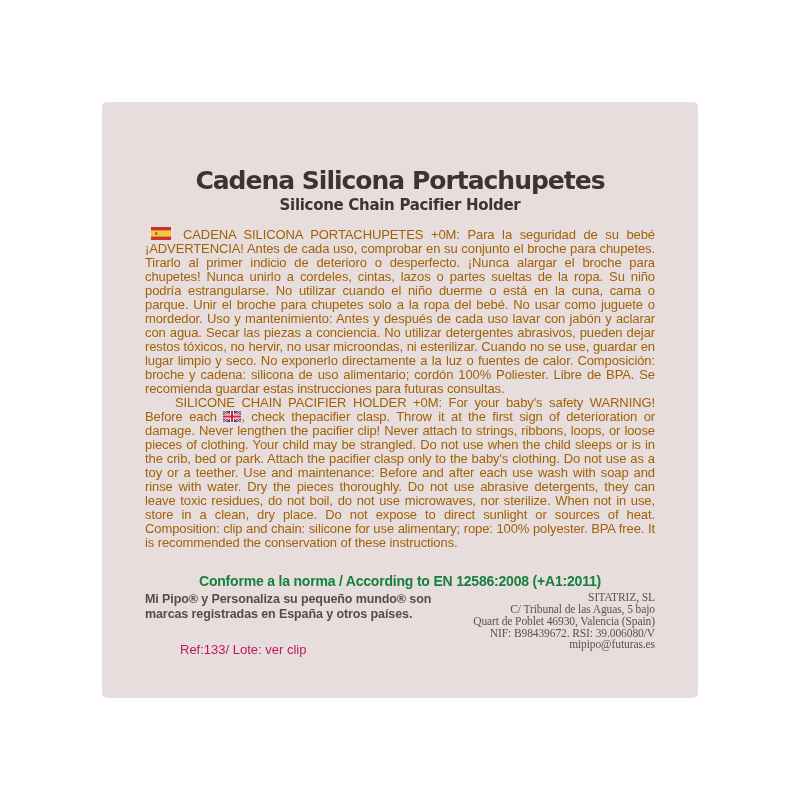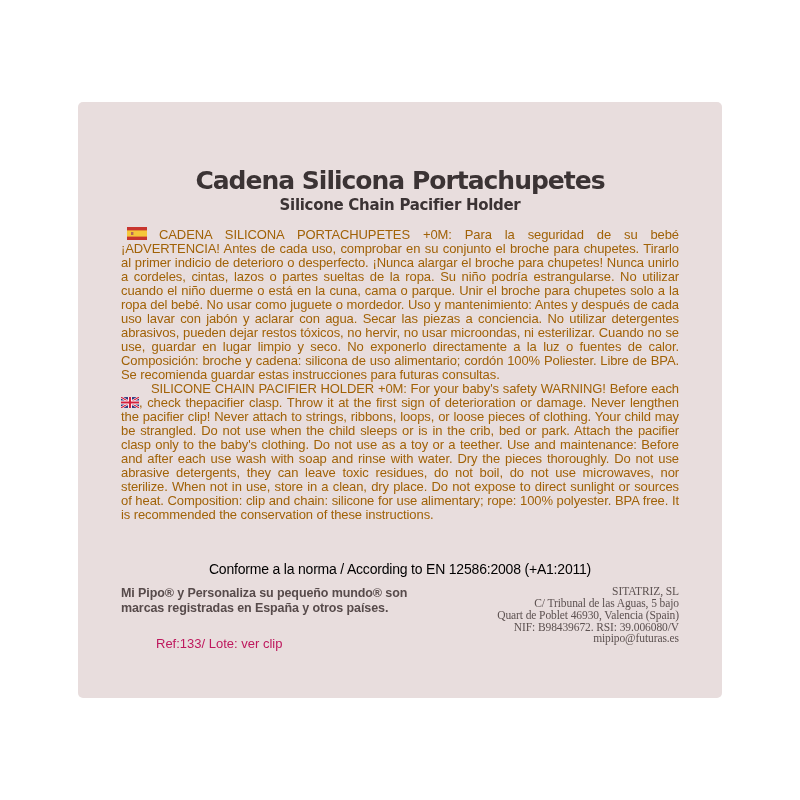--- a/index.html
+++ b/index.html
@@ -5,21 +5,21 @@
   html, body {
     margin: 0;
     padding: 0;
     background: #ffffff;
     width: 800px;
     height: 800px;
     font-family: "Liberation Sans", sans-serif;
   }
   .panel {
     position: relative;
-    width: 644px;
+    width: 596px;
     height: 596px;
     margin: 102px auto 0 auto;
     background: #e8dddd;
     border-radius: 5px;
     box-sizing: border-box;
     padding-left: 45px;
   }
   .inner {
     position: absolute;
     left: 43px;
@@ -58,29 +58,29 @@
   .flag {
     display: inline-block;
     vertical-align: -1px;
     line-height: 0;
   }
   .flag svg { display: block; }
   .es-flag-wrap { margin-right: 12px; margin-left: 6px; }
   .en-par { text-indent: 0; }
   .en-indent { display: inline-block; width: 30px; }
   .standard-line {
-    margin-top: 39px;
+    margin-top: 23px;
     text-align: center;
-    font-weight: normal;
+    font-weight: bold;
     font-size: 14px;
-    color: #000000;
+    color: #15803d;
     letter-spacing: -0.2px;
   }
   .bottom-row {
-    margin-top: 9px;
+    margin-top: 3px;
     display: flex;
     justify-content: space-between;
     align-items: flex-start;
   }
   .bottom-left {
     width: 315px;
     color: #574b4b;
   }
   .trademark {
     font-weight: bold;

